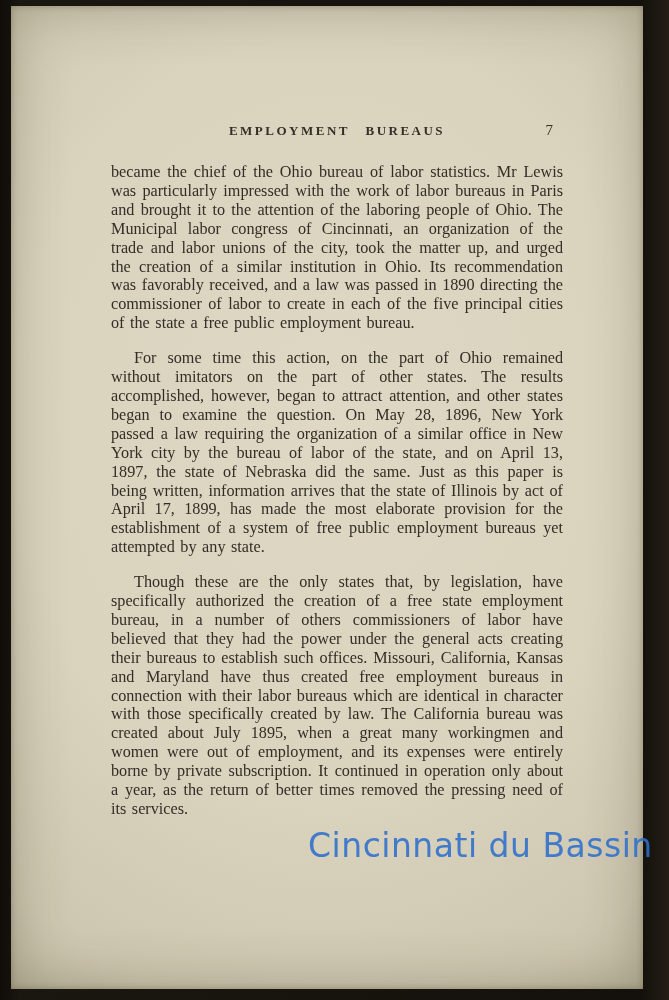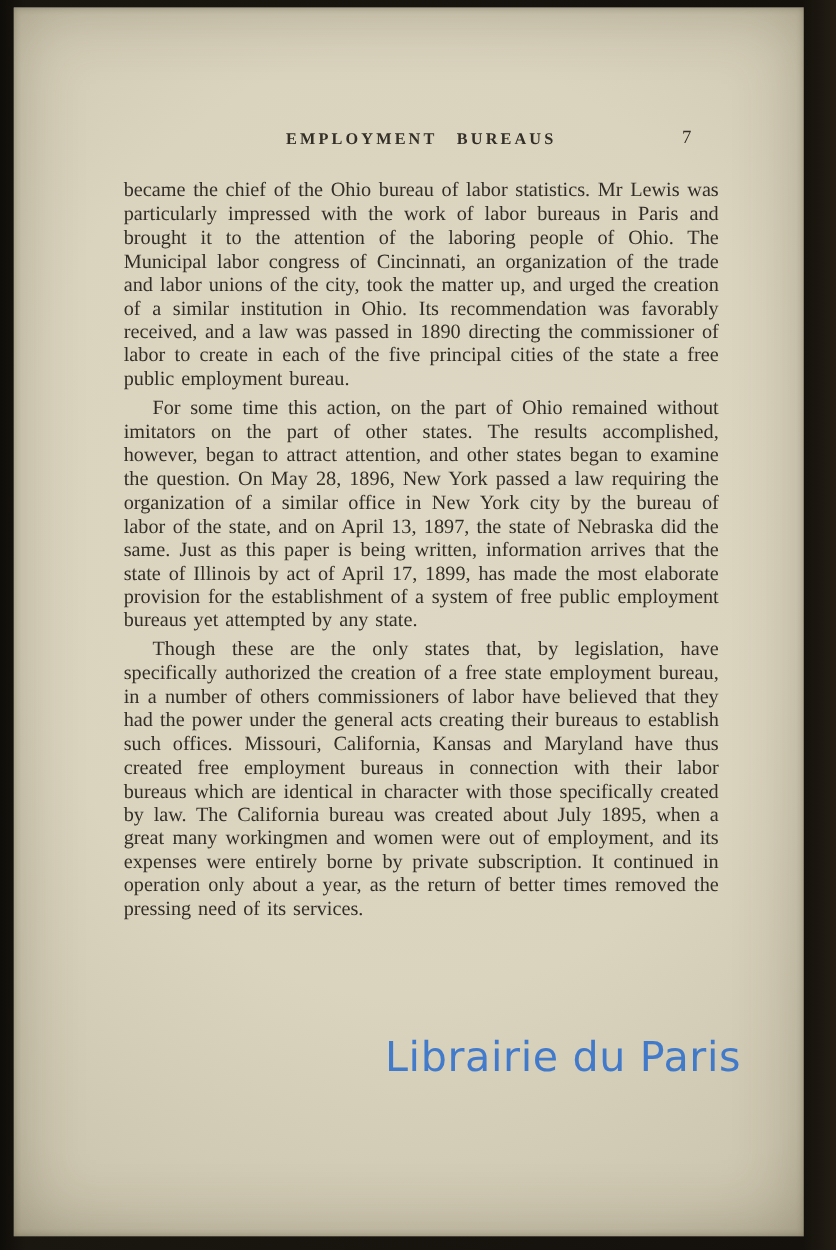--- a/index.html
+++ b/index.html
@@ -32,39 +32,40 @@
   }
   .running-header {
     position: relative;
     text-align: center;
     font-size: 13px;
     font-weight: bold;
     letter-spacing: 2.5px;
     word-spacing: 10px;
     color: #332f27;
     margin-bottom: 24px;
+    margin-top: 20px;
   }
   .page-number {
     position: absolute;
     right: 26px;
     top: -1px;
     font-size: 15px;
     font-weight: normal;
     letter-spacing: 0;
     word-spacing: 0;
   }
   .body-text {
     font-size: 16.2px;
     line-height: 18.9px;
     color: #322e27;
     text-align: justify;
     word-spacing: 1.5px;
   }
   .para {
-    margin: 4px;
+    margin: 16px;
   }
   .para.indent {
     text-indent: 23px;
   }
   .watermark {
     position: absolute;
     left: 297px;
     top: 820px;
     font-family: "DejaVu Sans", sans-serif;
     font-size: 33px;
@@ -83,15 +84,15 @@
       <div class="running-header">
         <span>EMPLOYMENT BUREAUS</span>
         <span class="page-number">7</span>
       </div>
       <div class="body-text">
         <p class="para">became the chief of the Ohio bureau of labor statistics. Mr Lewis was particularly impressed with the work of labor bureaus in Paris and brought it to the attention of the laboring people of Ohio. The Municipal labor congress of Cincinnati, an organization of the trade and labor unions of the city, took the matter up, and urged the creation of a similar institution in Ohio. Its recommendation was favorably received, and a law was passed in 1890 directing the commissioner of labor to create in each of the five principal cities of the state a free public employment bureau.</p>
         <p class="para indent">For some time this action, on the part of Ohio remained without imitators on the part of other states. The results accomplished, however, began to attract attention, and other states began to examine the question. On May 28, 1896, New York passed a law requiring the organization of a similar office in New York city by the bureau of labor of the state, and on April 13, 1897, the state of Nebraska did the same. Just as this paper is being written, information arrives that the state of Illinois by act of April 17, 1899, has made the most elaborate provision for the establishment of a system of free public employment bureaus yet attempted by any state.</p>
         <p class="para indent">Though these are the only states that, by legislation, have specifically authorized the creation of a free state employment bureau, in a number of others commissioners of labor have believed that they had the power under the general acts creating their bureaus to establish such offices. Missouri, California, Kansas and Maryland have thus created free employment bureaus in connection with their labor bureaus which are identical in character with those specifically created by law. The California bureau was created about July 1895, when a great many workingmen and women were out of employment, and its expenses were entirely borne by private subscription. It continued in operation only about a year, as the return of better times removed the pressing need of its services.</p>
       </div>
     </div>
-    <div class="watermark">Librairie du Paris</div>
+    <div class="watermark">Cincinnati du Bassin</div>
   </div>
 </div>
 
 </body></html>

